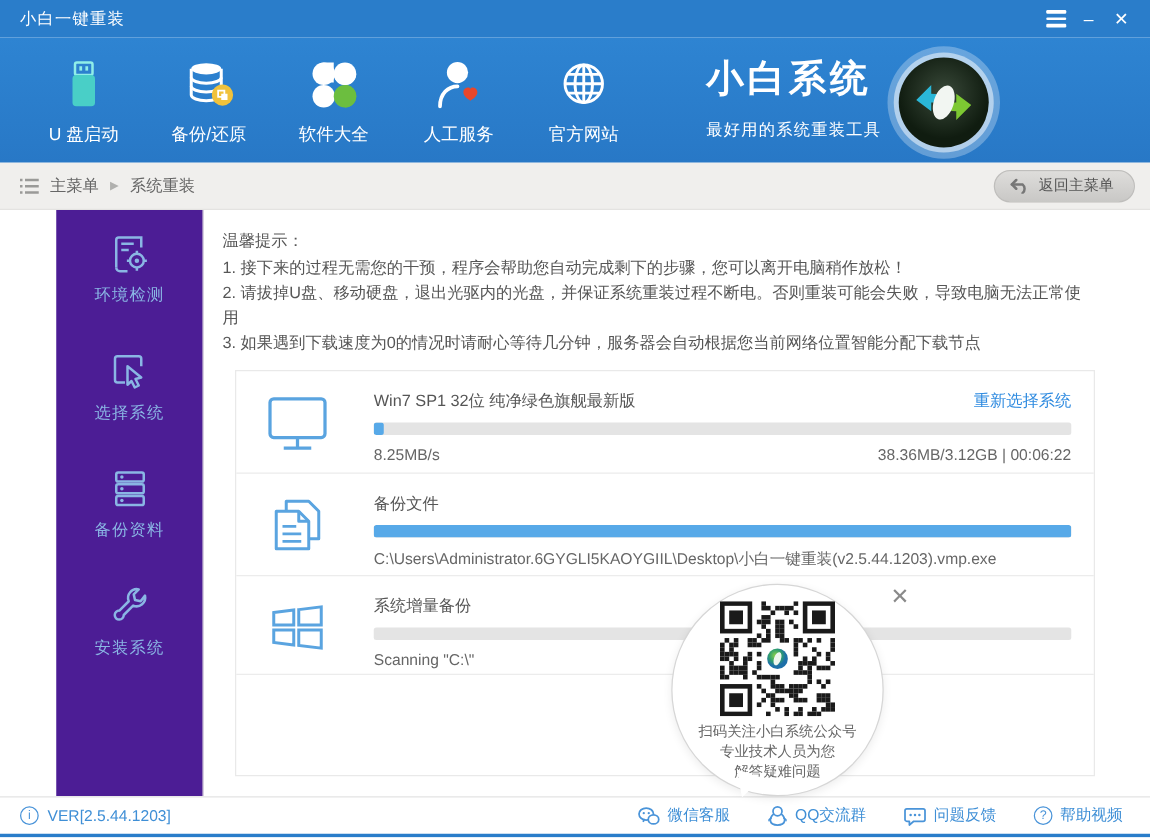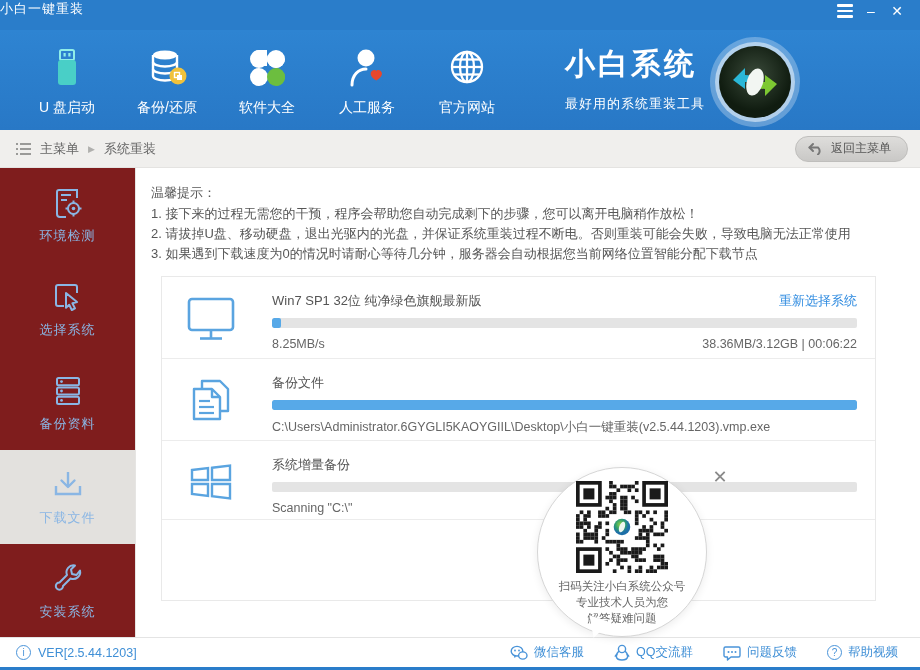--- a/index.html
+++ b/index.html
@@ -1,21 +1,21 @@
 <!DOCTYPE html>
 <html><head>
 <meta charset="utf-8">
 <style>
   * { margin:0; padding:0; box-sizing:border-box; }
   html,body { width:920px; height:670px; }
   body { font-family:"Liberation Sans","DejaVu Sans",sans-serif; background:#fff; overflow:hidden; }
   #window { position:relative; width:920px; height:670px; background:#fff; overflow:hidden; }
 
   
-  .titlebar { height:30px; background:#2a7dca; display:flex; padding:0 10px 0 0; }
+  .titlebar { height:30px; background:#2a7dca; display:flex; align-items:center; padding:0 10px 0 16px; }
   .titlebar .app-title { color:#fff; font-size:13px; letter-spacing:1px; }
   .titlebar .spacer { flex:1; }
   .win-btn { color:#fff; width:26px; height:22px; display:flex; align-items:center; justify-content:center; font-size:14px; cursor:default; }
   .menu-icon { display:flex; flex-direction:column; gap:3px; width:16px; }
   .menu-icon i { display:block; height:2.5px; background:#fff; border-radius:1px; }
 
   
   .nav { height:100px; background:linear-gradient(#2e84d2,#2878c6); display:flex; align-items:stretch; padding-left:17px; position:relative; }
   .nav-item { width:100px; display:flex; flex-direction:column; align-items:center; justify-content:flex-end; padding-bottom:13px; gap:9px; }
   .nav-item.active { background:rgba(255,255,255,0.17); }
@@ -34,21 +34,21 @@
   .bc-list-icon i b { width:2px; height:2px; background:#9a9a98; }
   .bc-list-icon i s { display:block; width:11px; height:2px; background:#9a9a98; }
   .bc-text { color:#666; font-size:13px; }
   .bc-sep { color:#b0b0ae; font-size:9px; margin:0 9px; }
   .breadcrumb-bar .spacer { flex:1; }
   .back-btn { height:26px; padding:0 16px 0 12px; border-radius:13px; background:linear-gradient(#dedddb,#c9c8c6); border:1px solid #bfbebc; display:flex; align-items:center; gap:7px; color:#555; font-size:12px; cursor:default; }
   .back-btn svg { display:block; }
 
   
   .main { display:flex; height:469px; }
-  .sidebar { width:136px; background:#7f1d1d; border-right:1px solid #e6e5e3; }
+  .sidebar { width:118px; background:#4c1d95; border-right:1px solid #e6e5e3;margin-left:45px; }
   .side-item { height:94px; display:flex; flex-direction:column; align-items:center; justify-content:center; gap:7px; }
   .side-item.active { background:#e3e1de; }
   .side-label { color:#8ab6e4; font-size:13px; letter-spacing:1px; }
   .content { flex:1; position:relative; background:#fff; }
 
   .tips { margin:15px 44px 0 15px; color:#565656; font-size:13px; line-height:20px; }
   .tips .tips-title { margin-bottom:1px; }
 
   .task-panel { margin:12px 44px 0 25px; height:325px; border:1px solid #e9e9e9; }
   .task-row { display:flex; align-items:flex-start; padding:0 18px 0 22px; border-bottom:1px solid #ececec; }
@@ -230,28 +230,20 @@
       <div class="side-item">
         <svg width="34" height="34" viewBox="0 0 34 34">
           <rect x="6" y="4" width="22" height="7.2" rx="1.5" fill="none" stroke="#8ab6e4" stroke-width="2"></rect>
           <rect x="6" y="13.4" width="22" height="7.2" rx="1.5" fill="none" stroke="#8ab6e4" stroke-width="2"></rect>
           <rect x="6" y="22.8" width="22" height="7.2" rx="1.5" fill="none" stroke="#8ab6e4" stroke-width="2"></rect>
           <circle cx="10.5" cy="7.6" r="1.4" fill="#8ab6e4"></circle>
             <circle cx="10.5" cy="17" r="1.4" fill="#8ab6e4"></circle>
             <circle cx="10.5" cy="26.4" r="1.4" fill="#8ab6e4"></circle>
         </svg>
         <span class="side-label">备份资料</span>
-      </div>
-      <div class="side-item active">
-        <svg width="34" height="34" viewBox="0 0 34 34">
-          <line x1="17" y1="4" x2="17" y2="18" stroke="#8ab6e4" stroke-width="2.4"></line>
-          <path d="M10.5 12.5L17 19l6.5-6.5" fill="none" stroke="#8ab6e4" stroke-width="2.4" stroke-linecap="round" stroke-linejoin="round"></path>
-          <path d="M5 18v8h24v-8" fill="none" stroke="#8ab6e4" stroke-width="2.4"></path>
-        </svg>
-        <span class="side-label">下载文件</span>
       </div>
       <div class="side-item">
         <svg width="34" height="34" viewBox="0 0 34 34">
           <path d="M29 8.5a7 7 0 0 1-9.5 8L12 24a3.6 3.6 0 1 1-3.5-3.5l7.5-7.5a7 7 0 0 1 8-9.5l-4 4 1 4.5 4.5 1z" fill="none" stroke="#8ab6e4" stroke-width="2" stroke-linejoin="round"></path>
         </svg>
         <span class="side-label">安装系统</span>
       </div>
     </div>
 
     <div class="content">

